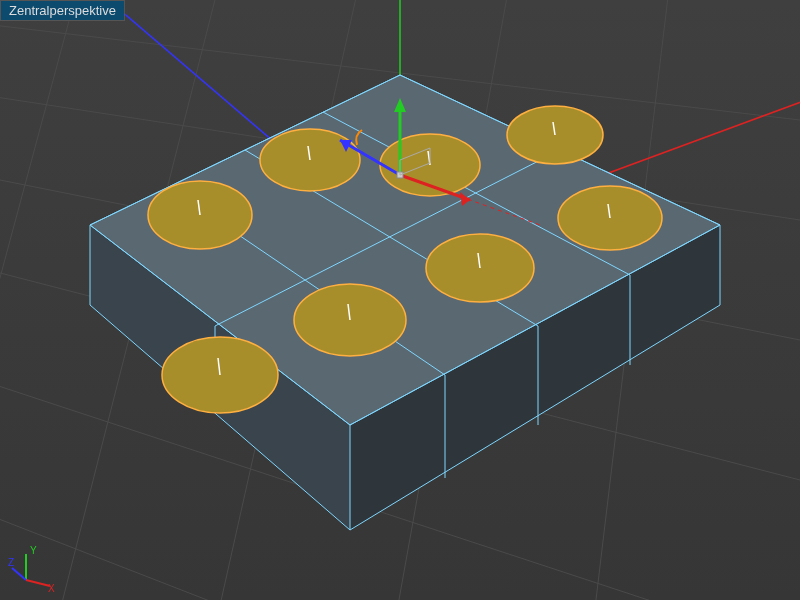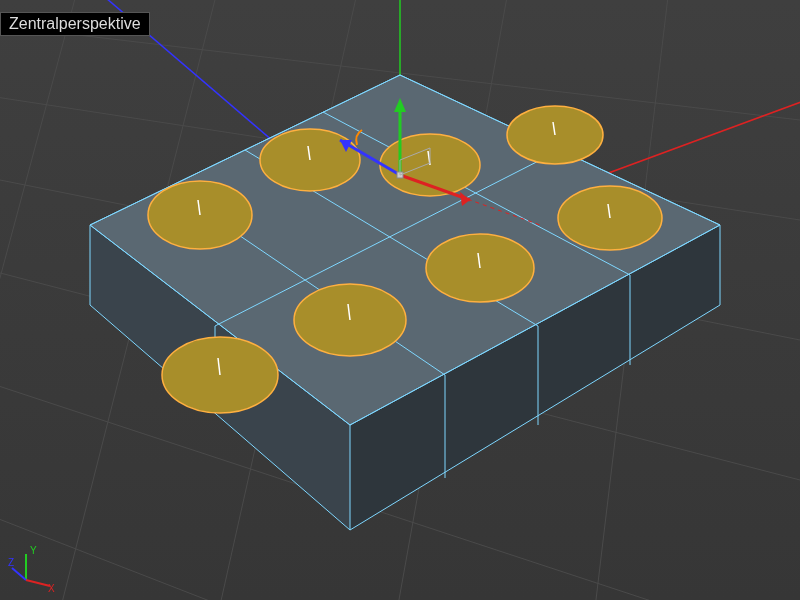--- a/index.html
+++ b/index.html
@@ -14,27 +14,26 @@
   }
   .viewport {
     position: absolute;
     inset: 0;
     cursor: crosshair;
   }
   .view-label {
     position: absolute;
     top: 0;
     left: 0;
-    background: #000000;
+    background: #0c4a6e;
     color: #ddd;
-    font-size: 16px;
+    font-size: 13px;
     padding: 2px 8px;
     border: 1px solid #555;
     z-index: 10;
-    margin-top: 12px;
   }
   .axis-widget {
     position: absolute;
     left: 8px;
     bottom: 8px;
     width: 50px;
     height: 50px;
     z-index: 10;
   }
   svg {

